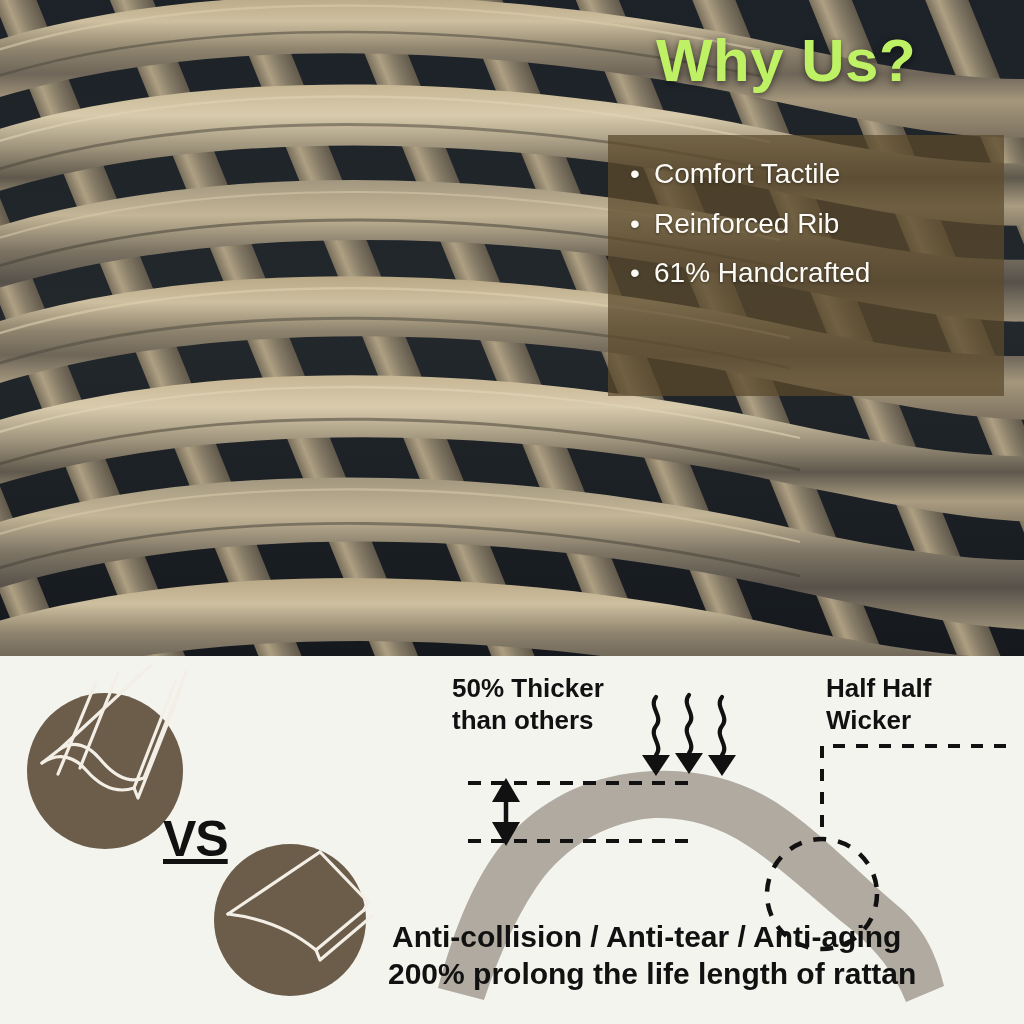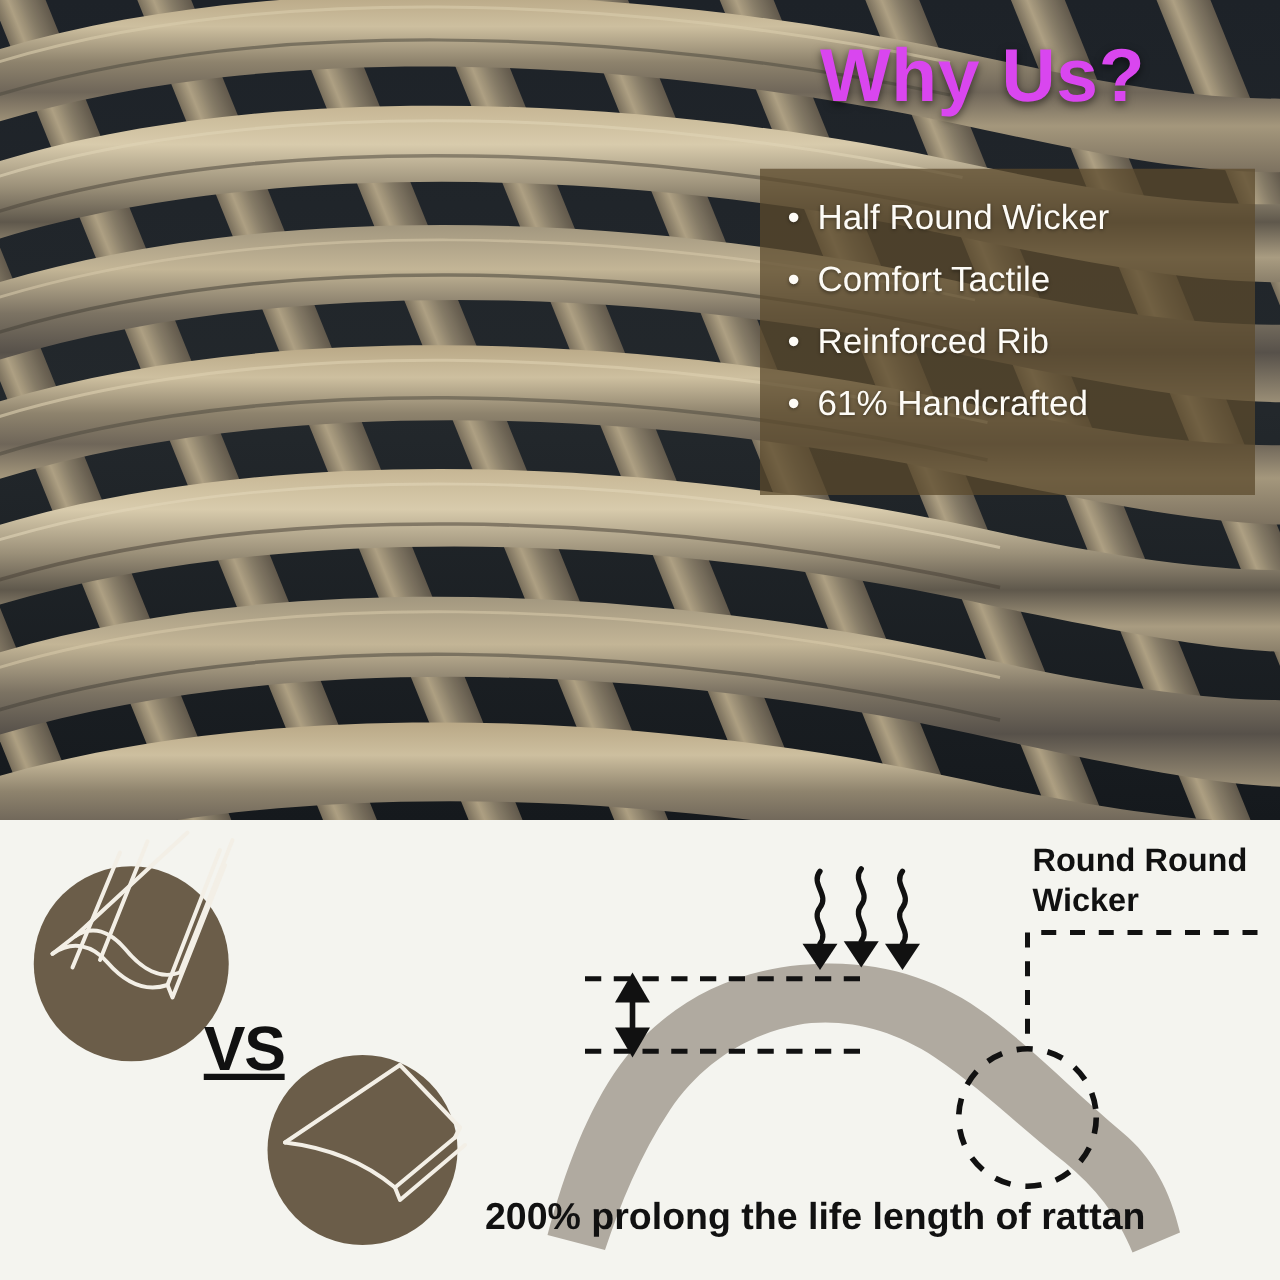--- a/index.html
+++ b/index.html
@@ -33,21 +33,21 @@
     display: block;
   }
 
   
   #title {
     position: absolute;
     left: 560px;
     top: 26px;
     width: 452px;
     text-align: center;
-    color: #d946ef;
+    color: #bef264;
     font-size: 60px;
     font-weight: bold;
     letter-spacing: 0.5px;
     text-shadow: 0 2px 7px rgba(0,0,0,0.55);
     z-index: 6;
   }
 
   
   #bullet-panel {
     position: absolute;
@@ -222,21 +222,20 @@
         <path d="M -60 640 C 190 548 540 570 800 630 C 930 656 1020 664 1090 656 L 1090 720 C 1020 732 930 714 800 690 C 540 632 190 612 -60 706 Z" fill="url(#strandA)"></path>
       </g>
 
       <rect x="0" y="0" width="1024" height="656" fill="none"></rect>
     </svg>
 
     <div id="title">Why Us?</div>
 
     <div id="bullet-panel">
       <ul id="bullet-list">
-        <li>Half Round Wicker</li>
         <li>Comfort Tactile</li>
         <li>Reinforced Rib</li>
         <li>61% Handcrafted</li>
       </ul>
     </div>
   </div>
 
   <div id="bottom-panel">
     <svg id="bottom-svg" viewBox="0 0 1024 368">
 
@@ -305,21 +304,26 @@
       <g stroke="#111111" stroke-width="4" fill="none">
         <path d="M1006 90 L 822 90 L 822 184" stroke-dasharray="12 11"></path>
       </g>
       <circle cx="822" cy="238" r="55" fill="none" stroke="#111111" stroke-width="4.5" stroke-dasharray="13 12"></circle>
     </svg>
 
   </div>
 
   <div class="btxt" id="vs-label">VS</div>
 
+  <div class="btxt" id="thicker-label">
+    <div>50% Thicker</div>
+    <div>than others</div>
+  </div>
 
   <div class="btxt" id="halfround-label">
-    <div>Round Round</div>
+    <div>Half Half</div>
     <div>Wicker</div>
   </div>
 
+  <div class="btxt" id="tagline-1">Anti-collision / Anti-tear / Anti-aging</div>
   <div class="btxt" id="tagline-2">200% prolong the life length of rattan</div>
 
 </div>
 
 </body></html>

